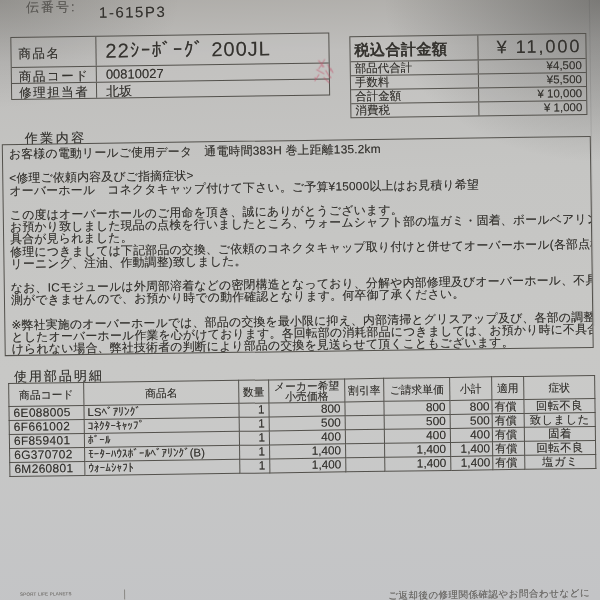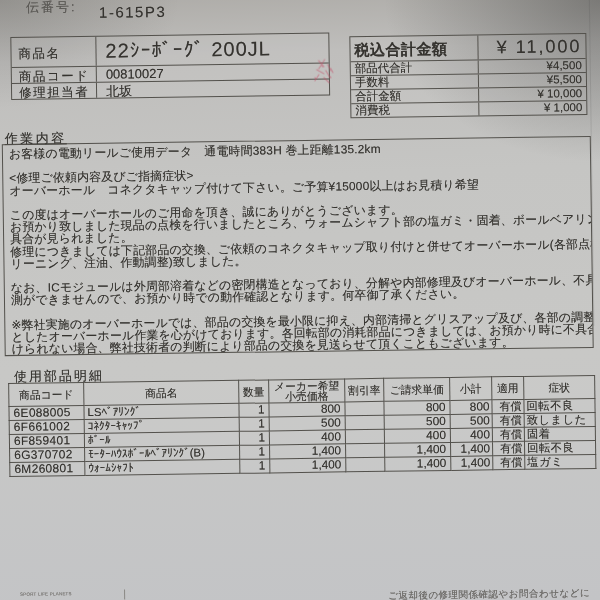--- a/index.html
+++ b/index.html
@@ -40,42 +40,42 @@
   .totals-box{position:absolute;left:353px;top:37px;width:235px;border:1.4px solid #53514c;background:rgba(255,255,255,.05);}
   .t-main{display:flex;height:24px;border-bottom:1px solid #53514c;}
   .t-main-label{width:128px;border-right:1px solid #53514c;font-size:15px;font-weight:bold;letter-spacing:.5px;padding:4px 0 0 4px;box-sizing:border-box;}
   .t-main-value{flex:1;font-size:18px;letter-spacing:2px;padding:2px 4px 0 6px;text-align:right;}
   .t-row{display:flex;height:13px;font-size:11.5px;line-height:13px;}
   .t-row + .t-row{border-top:1px solid #53514c;}
   .t-label{width:128px;border-right:1px solid #53514c;padding-left:4px;box-sizing:border-box;}
   .t-value{flex:1;text-align:right;padding-right:4px;}
 
   
-  .work-heading{position:absolute;left:7px;top:126px;font-size:13px;letter-spacing:2.5px;text-decoration:underline;}
+  .work-heading{position:absolute;left:27px;top:126px;font-size:13px;letter-spacing:2.5px;}
   .work-box{position:absolute;left:4px;top:140px;width:589px;height:212px;border:1.2px solid #53514c;
     padding:3px 0 0 6px;box-sizing:border-box;overflow:hidden;}
   .work-line{font-size:11.9px;line-height:12.2px;white-space:nowrap;letter-spacing:.2px;}
 
   
   .parts-heading{position:absolute;left:13px;top:364px;font-size:13px;letter-spacing:2px;}
   .parts-table{position:absolute;left:7px;top:379px;width:586px;border-collapse:collapse;table-layout:fixed;
     background:rgba(255,255,255,.04);}
   .parts-table th,.parts-table td{border:1px solid #53514c;overflow:hidden;white-space:nowrap;}
   .parts-table thead th{height:22px;font-size:10.8px;font-weight:normal;line-height:10.5px;padding:0;text-align:center;vertical-align:middle;white-space:normal;}
   .parts-table td{height:13px;font-size:11.8px;line-height:12.5px;padding:0 2px;vertical-align:middle;}
   .parts-table col.w0{width:75px;} .parts-table col.w1{width:155px;} .parts-table col.w2{width:30px;}
   .parts-table col.w3{width:76px;} .parts-table col.w4{width:39px;} .parts-table col.w5{width:66px;}
   .parts-table col.w6{width:42px;} .parts-table col.w7{width:32px;} .parts-table col.w8{width:71px;}
   .parts-table td.c0{text-align:left;padding-left:4px;font-size:12px;letter-spacing:.3px;}
   .parts-table td.c1{text-align:left;padding-left:3px;font-size:11.3px;}
   .parts-table td.c2,.parts-table td.c3,.parts-table td.c5{text-align:right;padding-right:4px;}
   .parts-table td.c6{text-align:right;padding-right:2px;}
   .parts-table td.c4{text-align:center;}
-  .parts-table td.c7{text-align:right;font-size:11px;letter-spacing:0;}
-  .parts-table td.c8{font-size:11.3px;letter-spacing:.5px;margin-top:24px;}
+  .parts-table td.c7{text-align:left;font-size:11px;letter-spacing:0;}
+  .parts-table td.c8{text-align:center;font-size:11.3px;letter-spacing:.5px;margin-top:24px;}
 
   
   .red-mark{position:absolute;left:298px;top:56px;opacity:.5;filter:blur(.4px);}
 
   
   .footer-brand{position:absolute;left:16px;top:588px;font-size:8px;letter-spacing:.4px;color:#807e7a;
     white-space:nowrap;transform:scale(.56);transform-origin:left top;}
   .footer-bar{position:absolute;left:120px;top:587px;width:1px;height:10px;background:#8a8884;}
   .footer-note{position:absolute;left:384px;top:591px;font-size:9.5px;letter-spacing:.5px;color:#6e6c68;white-space:nowrap;}
 </style>

